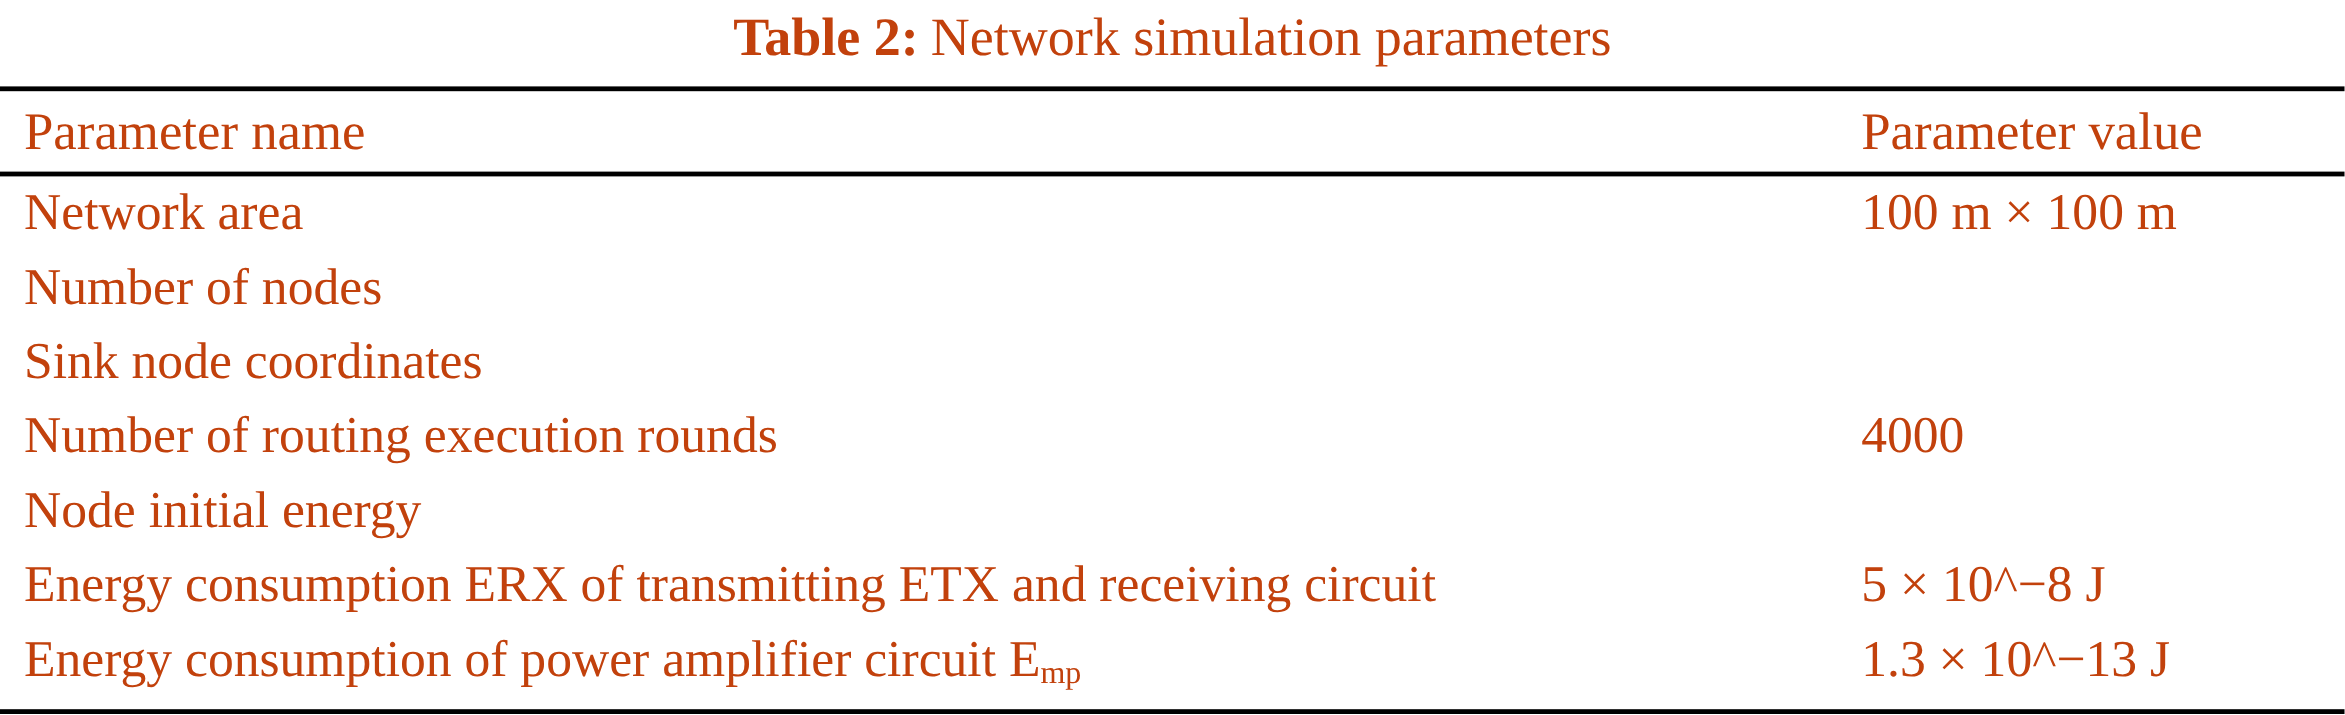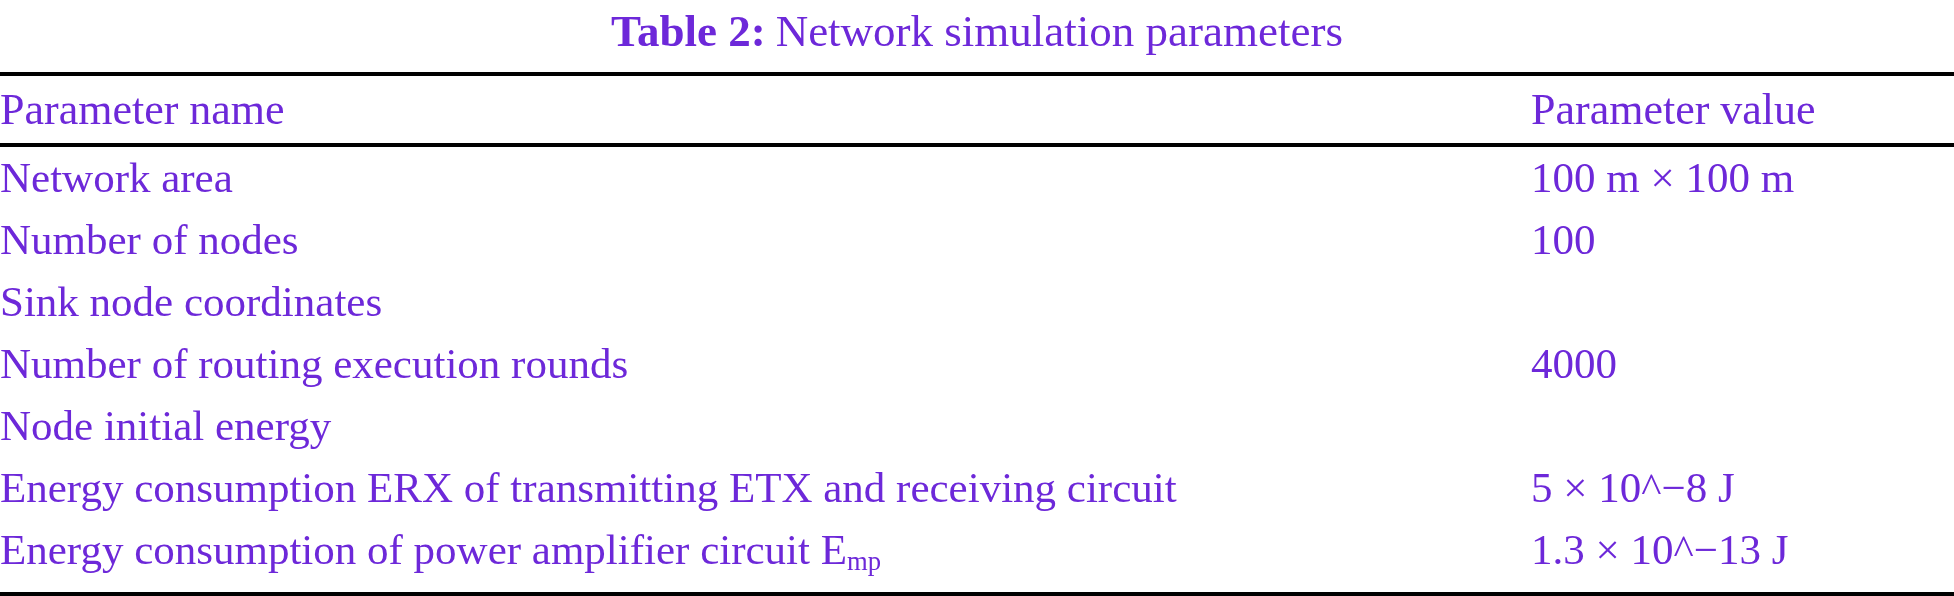--- a/index.html
+++ b/index.html
@@ -6,21 +6,21 @@
     margin: 0;
     padding: 0;
     background: #ffffff;
   }
   .page {
     position: relative;
     width: 1954px;
     height: 596px;
     background: #ffffff;
     font-family: "Liberation Serif", "DejaVu Serif", serif;
-    color: #6d28d9;
+    color: #c2410c;
     overflow: hidden;
   }
   .caption {
     position: absolute;
     top: 2px;
     left: 0;
     width: 100%;
     text-align: center;
     font-size: 45px;
     line-height: 58px;
@@ -49,21 +49,21 @@
     line-height: 62px;
     white-space: nowrap;
   }
   .row.header {
     font-size: 44px;
     line-height: 67px;
     height: 67px;
   }
   .cell-name {
     flex: 0 0 1531px;
-    padding-left: 0;
+    padding-left: 20px;
     overflow: visible;
   }
   .cell-value {
     flex: 1 1 auto;
   }
   .subscript {
     font-size: 0.62em;
     vertical-align: -0.22em;
   }
 </style>
@@ -87,21 +87,20 @@
 
     <div class="rule"></div>
 
     <div class="row">
       <div class="cell-name">Network area</div>
       <div class="cell-value">100 m × 100 m</div>
     </div>
 
     <div class="row">
       <div class="cell-name">Number of nodes</div>
-      <div class="cell-value">100</div>
     </div>
 
     <div class="row">
       <div class="cell-name">Sink node coordinates</div>
     </div>
 
     <div class="row">
       <div class="cell-name">Number of routing execution rounds</div>
       <div class="cell-value">4000</div>
     </div>

